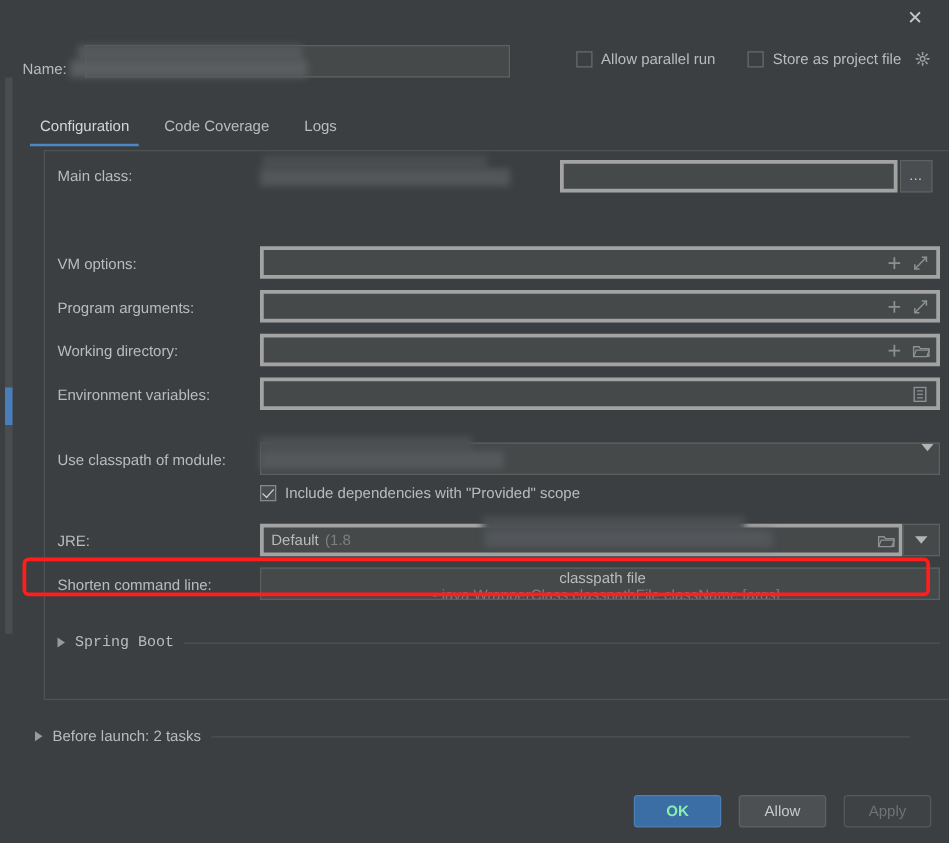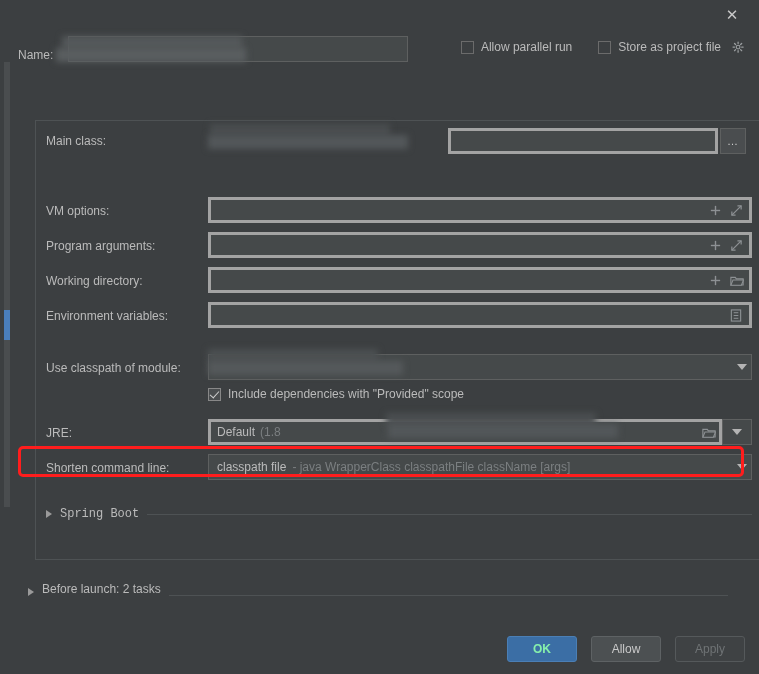--- a/index.html
+++ b/index.html
@@ -168,21 +168,21 @@
   }
   .sec-line {
     height: 1px; background: #4e5254; flex: 1;
   }
 
   
   .combo {
     position: absolute; height: 26px;
     background: #45494a; border: 1px solid #5e6060;
     display: flex; align-items: center; padding: 0 4px 0 8px;
-    color: #bbbbbb; overflow: hidden;
+    color: #bbbbbb; overflow: hidden; flex-direction: column;
   }
   .combo .arrow {
     margin-left: auto;
     width: 0; height: 0;
     border-left: 5px solid transparent;
     border-right: 5px solid transparent;
     border-top: 6px solid #b4b4b4;
     flex: none;
   }
   .hint { color: #7b7f81; }
@@ -203,21 +203,21 @@
   .hl {
     position: absolute;
     border: 3px solid #ff1d1d;
     border-radius: 5px;
     pointer-events: none;
   }
 
   
   .before-launch {
     position: absolute; left: 28px; top: 582px;
-    display: flex; align-items: flex-end; gap: 8px; width: 700px;
+    display: flex; align-items: center; gap: 8px; width: 700px;
   }
 
   
   .btns {
     position: absolute; right: 14px; bottom: 12px;
     display: flex; align-items: center; gap: 14px;
   }
   .btn {
     min-width: 70px; height: 26px;
     padding: 0 16px;
@@ -275,20 +275,25 @@
             <line x1="3.1" y1="3.1" x2="4.4" y2="4.4"></line>
             <line x1="10.6" y1="10.6" x2="11.9" y2="11.9"></line>
             <line x1="11.9" y1="3.1" x2="10.6" y2="4.4"></line>
             <line x1="4.4" y1="10.6" x2="3.1" y2="11.9"></line>
           </g>
         </svg>
       </span>
     </div>
   </div>
 
+  <div class="tabs">
+    <div class="tab active">Configuration</div>
+    <div class="tab">Code Coverage</div>
+    <div class="tab">Logs</div>
+  </div>
 
   <div class="panel">
 
     <span class="lbl" style="left:10px; top:13px;">Main class:</span>
     <div class="field plain" style="left:412px; top:7px; width:270px;"></div>
     <div class="dots-btn" style="left:684px; top:7px;">…</div>
     <div class="redact" style="left:174px; top:3px; width:180px; height:12px; background:#4a4e50;"></div>
     <div class="redact" style="left:172px; top:14px; width:200px; height:14px; background:#53575a;"></div>
 
 

